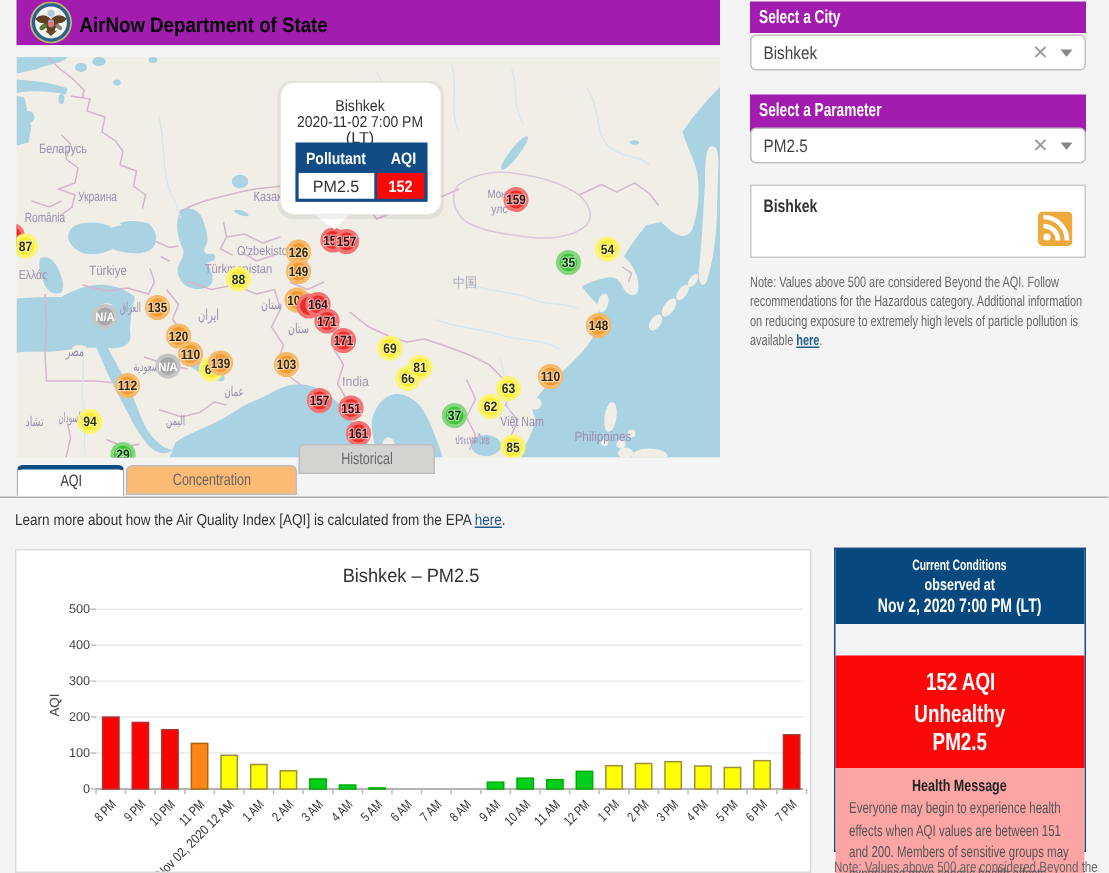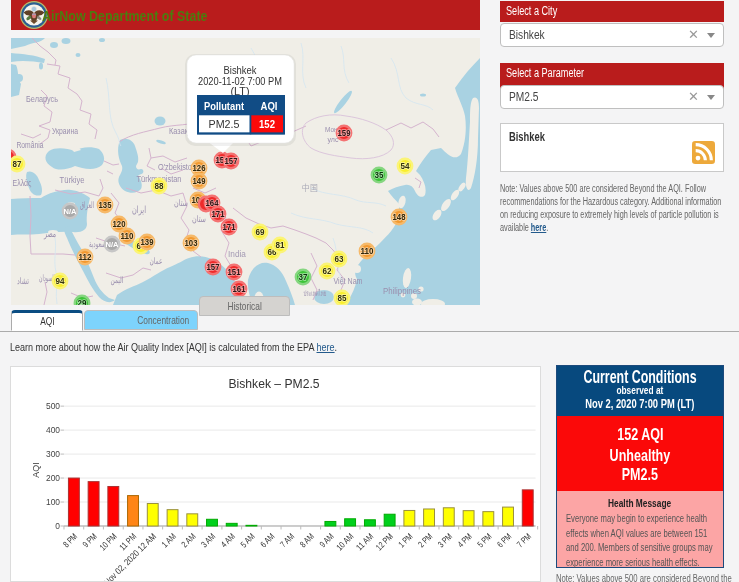--- a/index.html
+++ b/index.html
@@ -1,38 +1,38 @@
 <!DOCTYPE html>
 <html><head><meta charset="utf-8">
 <style>
 * { margin:0; padding:0; box-sizing:border-box; }
 html,body { width:739px; height:582px; background:#f4f4f5; font-family:"Liberation Sans", sans-serif; position:relative; overflow:hidden; }
 .abs { position:absolute; }
-.navybar { background:#b91c1c; color:#fff; font-weight:normal; }
+.navybar { background:#a21caf; color:#fff; font-weight:bold; }
 .selbox { background:#fff; border:1px solid #bfbfbf; border-radius:4px; color:#444; font-size:12px; }
 .xmark { color:#999; font-size:13px; }
 .caret { width:0; height:0; border-left:4.5px solid transparent; border-right:4.5px solid transparent; border-top:5px solid #888; display:inline-block; }
 .sq { display:inline-block; transform:scaleX(0.73); transform-origin:0 0; white-space:nowrap; }
 .sqc { display:inline-block; transform:scaleX(0.76); transform-origin:50% 0; white-space:nowrap; }
 </style></head>
 <body>
 
 <div class="abs navybar" style="left:11px;top:0;width:469px;height:30px;"></div>
 <svg width="28" height="28" viewBox="0 0 28 28" style="position:absolute;left:20px;top:1px">
 <circle cx="14" cy="14" r="13.4" fill="#2a5f92" stroke="#b9b96a" stroke-width="1.2"></circle>
 <circle cx="14" cy="14" r="10.6" fill="#f6f4ec"></circle>
 <circle cx="14" cy="8" r="2.6" fill="#a9c9de" stroke="#e8e8e8" stroke-width="0.5"></circle>
 <path d="M3.5,11.5 Q8,7.5 12.5,10.5 Q13.5,11.5 14,12 Q14.5,11.5 15.5,10.5 Q20,7.5 24.5,11.5 Q22,14.8 18.5,14.5 Q20.5,16.5 17,17.5 L16.5,19.5 Q14,21.5 11.5,19.5 L11,17.5 Q7.5,16.5 9.5,14.5 Q6,14.8 3.5,11.5 Z" fill="#5f4026"></path>
 <path d="M10,19.5 L14,23 L18,19.5 Z" fill="#6b4a2a"></path>
 <ellipse cx="8.8" cy="17" rx="2.8" ry="1.6" fill="#55793f" transform="rotate(-38 8.8 17)"></ellipse>
 <ellipse cx="19.2" cy="17" rx="2.6" ry="1.4" fill="#8a8a80" transform="rotate(38 19.2 17)"></ellipse>
 <ellipse cx="14" cy="14.6" rx="2.1" ry="2.7" fill="#db7c7c"></ellipse>
 <path d="M12,13.2 h4" stroke="#9aa8c8" stroke-width="1"></path>
 </svg>
-<div class="abs" style="left:42px;top:8px;color:#4d7c0f;font-weight:bold;font-size:14px;"><span class="sq" style="transform:scaleX(0.89);">AirNow Department of State</span></div>
+<div class="abs" style="left:53px;top:8px;color:#000000;font-weight:bold;font-size:14px;"><span class="sq" style="transform:scaleX(0.89);">AirNow Department of State</span></div>
 
 <svg width="469" height="267" viewBox="0 0 469 267" style="position:absolute;left:11px;top:38px;background:#f0eee7" font-family="Liberation Sans, sans-serif">
 
 <path d="M0,0 L34,0 C30,5 22,4 14,8 L0,11 Z" fill="#a9d2e2"></path>
 <path d="M0,15 C12,16 24,17 34,21 L33,25 C22,23 10,22 0,24 Z" fill="#a9d2e2"></path>
 <path d="M0,26 L5,27 C8,33 6,40 10,46 L8,57 L0,59 Z" fill="#a9d2e2"></path>
 <ellipse cx="8" cy="40" rx="4" ry="4" fill="#a9d2e2"></ellipse>
 <ellipse cx="43" cy="7" rx="4" ry="3" fill="#a9d2e2"></ellipse>
 <ellipse cx="55" cy="3" rx="4.5" ry="3" fill="#a9d2e2"></ellipse>
 <ellipse cx="67" cy="17" rx="2.5" ry="2" fill="#a9d2e2"></ellipse>
@@ -254,21 +254,21 @@
 <rect width="25" height="25" rx="3.5" fill="#eda93b"></rect>
 <circle cx="6.5" cy="18.5" r="2.6" fill="#fff"></circle>
 <path d="M4,10.5 a10.5,10.5 0 0 1 10.5,10.5" fill="none" stroke="#fff" stroke-width="3.4"></path>
 <path d="M4,4 a17,17 0 0 1 17,17" fill="none" stroke="#fff" stroke-width="3.4"></path>
 </svg>
 </div>
 <div class="abs" style="left:500px;top:182px;font-size:10px;color:#666;line-height:13px;"><span class="sq">Note: Values above 500 are considered Beyond the AQI. Follow<br>recommendations for the Hazardous category. Additional information<br>on reducing exposure to extremely high levels of particle pollution is<br>available <a style="color:#235a8c;font-weight:bold;"><u>here</u></a>.</span></div>
 
 <div class="abs" style="left:0;top:331px;width:739px;border-top:1px solid #ababab;"></div>
 <div class="abs" style="left:11px;top:310px;width:72px;height:21px;background:#fff;border:1px solid #ababab;border-bottom:1px solid #fff;border-top:3px solid #0b4d82;border-radius:4px 4px 0 0;text-align:center;font-size:11px;color:#333;line-height:17px;"><span class="sqc">AQI</span></div>
-<div class="abs" style="left:84px;top:310px;width:114px;height:20px;background:#7dd3fc;border:1px solid #bdbdbd;border-radius:4px 4px 0 0;text-align:right;font-size:11px;color:#666;line-height:19px;"><span class="sqc">Concentration</span></div>
+<div class="abs" style="left:84px;top:310px;width:114px;height:20px;background:#fdba74;border:1px solid #bdbdbd;border-radius:4px 4px 0 0;text-align:center;font-size:11px;color:#666;line-height:19px;"><span class="sqc">Concentration</span></div>
 <div class="abs" style="left:199px;top:296px;width:91px;height:20px;background:#d5d3d0;border:1px solid #bdbdbd;border-radius:4px 4px 0 0;text-align:center;font-size:11px;color:#666;line-height:19px;"><span class="sqc">Historical</span></div>
 <div class="abs" style="left:10px;top:341px;font-size:10.5px;color:#333;"><span class="sq" style="transform:scaleX(0.86);">Learn more about how the Air Quality Index [AQI] is calculated from the EPA <a style="color:#235a8c;"><u>here</u></a>.</span></div>
 
 <svg width="531" height="216" viewBox="0 0 531 216" style="position:absolute;left:10px;top:366px;background:#fff;border:1px solid #dcdcdc" font-family="Liberation Sans, sans-serif">
 <text x="264" y="21" font-size="13" fill="#333" text-anchor="middle" textLength="92" lengthAdjust="spacingAndGlyphs">Bishkek – PM2.5</text>
 <text x="27" y="104" font-size="9" fill="#444" text-anchor="middle" transform="rotate(-90 27 104)">AQI</text>
 <line x1="52.0" y1="136.3" x2="528" y2="136.3" stroke="#e9e9e9" stroke-width="1"></line>
 <line x1="52.0" y1="112.1" x2="528" y2="112.1" stroke="#e9e9e9" stroke-width="1"></line>
 <line x1="52.0" y1="87.9" x2="528" y2="87.9" stroke="#e9e9e9" stroke-width="1"></line>
 <line x1="52.0" y1="63.7" x2="528" y2="63.7" stroke="#e9e9e9" stroke-width="1"></line>
@@ -353,25 +353,25 @@
 <text x="424.5" y="171.5" font-size="9" fill="#333" text-anchor="end" textLength="16" lengthAdjust="spacingAndGlyphs" transform="rotate(-45 424.5 171.5)">2 PM</text>
 <text x="444.4" y="171.5" font-size="9" fill="#333" text-anchor="end" textLength="16" lengthAdjust="spacingAndGlyphs" transform="rotate(-45 444.4 171.5)">3 PM</text>
 <text x="464.4" y="171.5" font-size="9" fill="#333" text-anchor="end" textLength="16" lengthAdjust="spacingAndGlyphs" transform="rotate(-45 464.4 171.5)">4 PM</text>
 <text x="484.3" y="171.5" font-size="9" fill="#333" text-anchor="end" textLength="16" lengthAdjust="spacingAndGlyphs" transform="rotate(-45 484.3 171.5)">5 PM</text>
 <text x="504.2" y="171.5" font-size="9" fill="#333" text-anchor="end" textLength="16" lengthAdjust="spacingAndGlyphs" transform="rotate(-45 504.2 171.5)">6 PM</text>
 <text x="524.1" y="171.5" font-size="9" fill="#333" text-anchor="end" textLength="16" lengthAdjust="spacingAndGlyphs" transform="rotate(-45 524.1 171.5)">7 PM</text>
 </svg>
 
 <div class="abs" style="left:556px;top:365px;width:168px;height:203px;border:1px solid #1c4a7c;">
   <div style="background:#07497e;color:#fff;height:50px;text-align:center;font-weight:bold;">
-    <div style="font-size:18px;padding-top:5px;line-height:13px;"><span class="sqc" style="transform:scaleX(0.69);">Current Conditions</span></div>
+    <div style="font-size:10px;padding-top:5px;line-height:13px;"><span class="sqc" style="transform:scaleX(0.69);">Current Conditions</span></div>
     <div style="font-size:11px;line-height:13px;"><span class="sqc">observed at</span></div>
     <div style="font-size:13px;line-height:14px;"><span class="sqc" style="transform:scaleX(0.72);">Nov 2, 2020 7:00 PM (LT)</span></div>
   </div>
-  <div style="background:#fb0909;color:#fff;height:75px;text-align:center;font-weight:bold;font-size:16.5px;">
+  <div style="background:#fb0909;color:#fff;height:75px;text-align:center;font-weight:bold;font-size:16.5px;margin-top:21px;">
     <div style="padding-top:8px;line-height:21px;"><span class="sqc">152 AQI</span></div>
     <div style="line-height:21px;"><span class="sqc">Unhealthy</span></div>
     <div style="line-height:17px;"><span class="sqc">PM2.5</span></div>
   </div>
   <div style="background:#fca5a5;height:76px;">
     <div style="text-align:center;font-weight:bold;font-size:11px;color:#222;padding-top:6px;"><span class="sqc">Health Message</span></div>
     <div style="font-size:10.5px;color:#555;line-height:14.5px;padding:2px 0 0 9px;"><span class="sq">Everyone may begin to experience health<br>effects when AQI values are between 151<br>and 200. Members of sensitive groups may<br>experience more serious health effects.</span></div>
   </div>
 </div>
 <div class="abs" style="left:556px;top:573px;font-size:10px;color:#666;"><span class="sq" style="transform:scaleX(0.77);">Note: Values above 500 are considered Beyond the</span></div>

